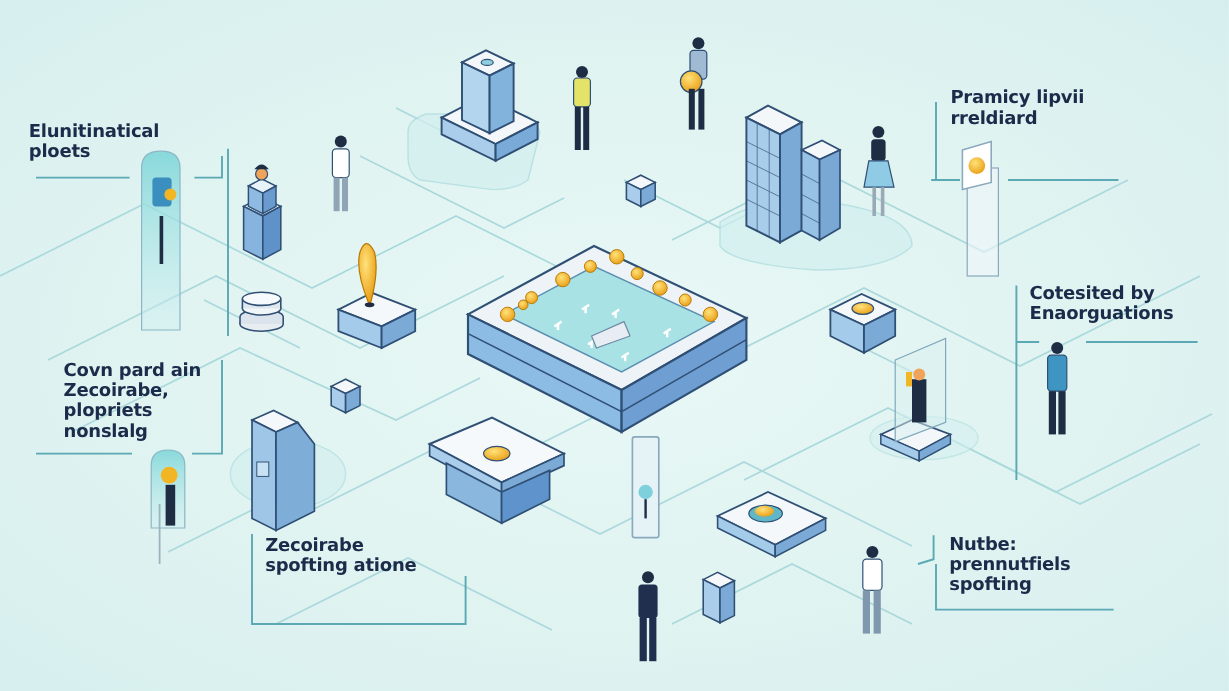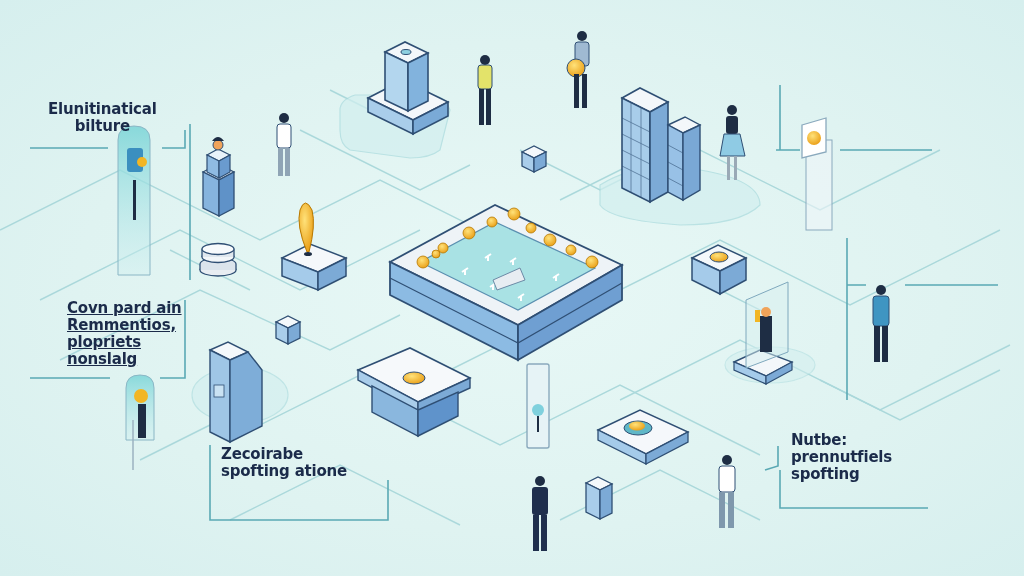--- a/index.html
+++ b/index.html
@@ -271,33 +271,41 @@
   <g stroke="#5aa9b4" stroke-width="1.6" fill="none">
     <path d="M30 148 L108 148 M162 148 L185 148 L185 130 M190 124 L190 280"></path>
     <path d="M30 378 L110 378 M160 378 L185 378 L185 330 L185 300"></path>
     <path d="M210 445 L210 520 L388 520 L388 480"></path>
     <path d="M780 85 L780 150 M776 150 L800 150 M840 150 L932 150"></path>
     <path d="M847 238 L847 400 M847 285 L866 285 M905 285 L998 285"></path>
     <path d="M778 446 L778 466 L765 470 M780 470 L780 508 L928 508"></path>
   </g>
 </svg>
 
-<div class="label" style="left:48px;top:101px;text-align:center;">
+<div class="label" style="left:24px;top:101px;">
   <span>Elunitinatical</span>
-  <span>bilture</span>
-</div>
-<div class="label" style="left:67px;top:300px;text-decoration:underline;">
+  <span>ploets</span>
+</div>
+<div class="label" style="left:53px;top:300px;">
   <span>Covn pard ain</span>
-  <span>Remmentios,</span>
+  <span>Zecoirabe,</span>
   <span>plopriets</span>
   <span>nonslalg</span>
 </div>
 <div class="label" style="left:221px;top:446px;">
   <span>Zecoirabe</span>
   <span>spofting ationе</span>
 </div>
-<div class="label" style="left:791px;top:432px;">
+<div class="label" style="left:792px;top:73px;">
+  <span>Pramicy lipvii</span>
+  <span>rreldiard</span>
+</div>
+<div class="label" style="left:858px;top:236px;">
+  <span>Cotesited by</span>
+  <span>Enaorguations</span>
+</div>
+<div class="label" style="left:791px;top:445px;">
   <span>Nutbe:</span>
   <span>prennutfiels</span>
   <span>spofting</span>
 </div>
 
 </div>
 
 </body></html>

